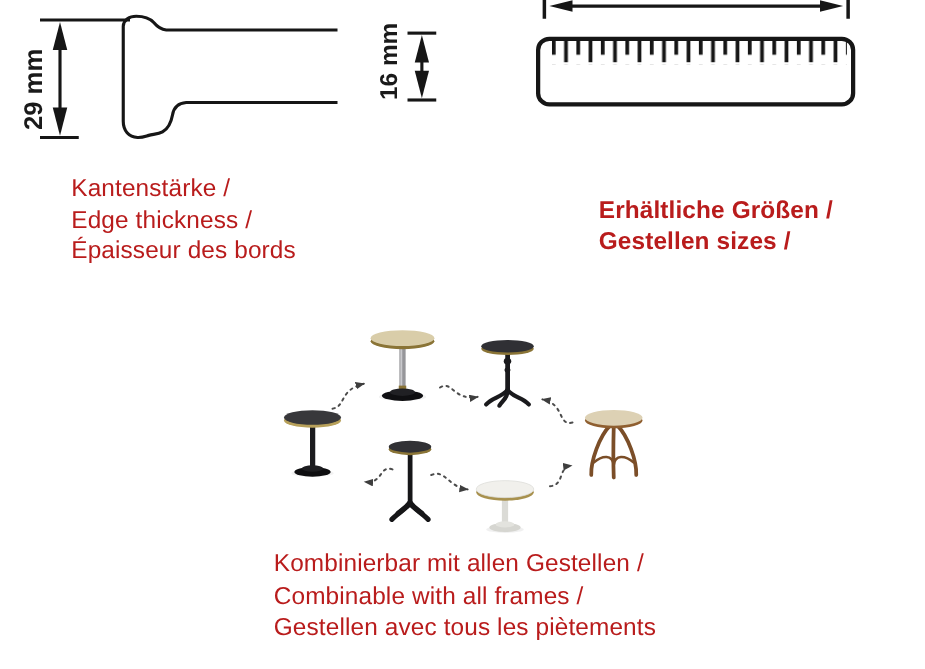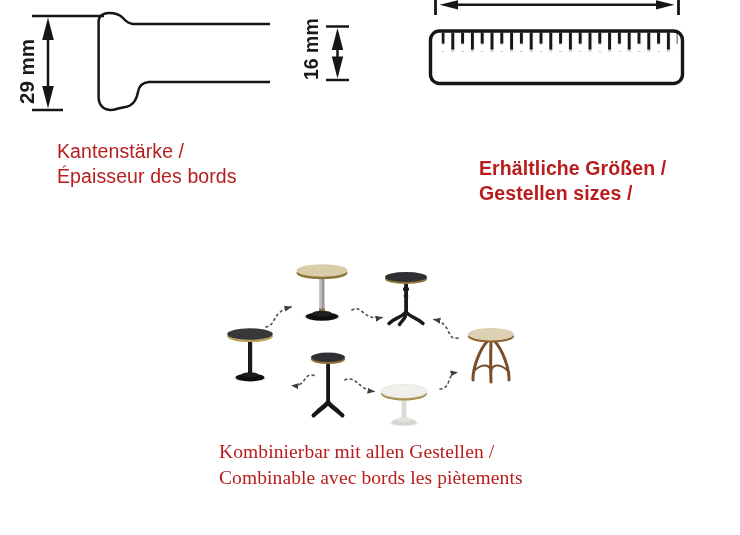--- a/index.html
+++ b/index.html
@@ -7,21 +7,21 @@
     position:relative;width:740px;height:535px;background:#ffffff;overflow:hidden;
     font-family:"Liberation Sans",sans-serif;
   }
   .diagram-svg{position:absolute;left:0;top:0;}
   .caption{
     position:absolute;font-size:19.5px;line-height:24.5px;color:#b91c1c;
     letter-spacing:0.1px;white-space:nowrap;
   }
   #cap-edge{left:57px;top:139px;}
   #cap-sizes{left:479px;top:156px;font-weight:bold;}
-  #cap-comb{left:219px;top:439px;line-height:25.5px;font-family:Liberation Serif, serif;}
+  #cap-comb{left:219px;top:439px;line-height:25.5px;}
   .dim-label{
     font-family:"Liberation Sans",sans-serif;font-weight:700;fill:#1a1a1a;
   }
 </style>
 </head>
 <body>
 
 <div class="canvas">
 
   <svg class="diagram-svg" width="740" height="535" viewBox="0 0 740 535">
@@ -140,26 +140,28 @@
       <rect x="20.5" y="15.5" width="5" height="19" fill="#dbdbd6"></rect>
       <ellipse cx="23" cy="38" rx="12.5" ry="3.6" fill="#d6d6d1"></ellipse>
       <ellipse cx="23" cy="35.5" rx="7.5" ry="2.5" fill="#e3e3de"></ellipse>
       <ellipse cx="23" cy="9.7" rx="23" ry="6.8" fill="#a8914e"></ellipse>
       <ellipse cx="23" cy="7.3" rx="23" ry="6.8" stroke="#dcdcd8" stroke-width="0.6" fill="#f1f0ec"></ellipse>
     </g>
   </svg>
 
   <div class="caption" id="cap-edge">
     <div>Kantenstärke /</div>
+    <div>Edge thickness /</div>
     <div>Épaisseur des bords</div>
   </div>
 
   <div class="caption" id="cap-sizes">
     <div>Erhältliche Größen /</div>
     <div>Gestellen sizes /</div>
   </div>
 
   <div class="caption" id="cap-comb">
     <div>Kombinierbar mit allen Gestellen /</div>
-    <div>Combinable avec bords les piètements</div>
+    <div>Combinable with all frames /</div>
+    <div>Gestellen avec tous les piètements</div>
   </div>
 
 </div>
 
 </body></html>

